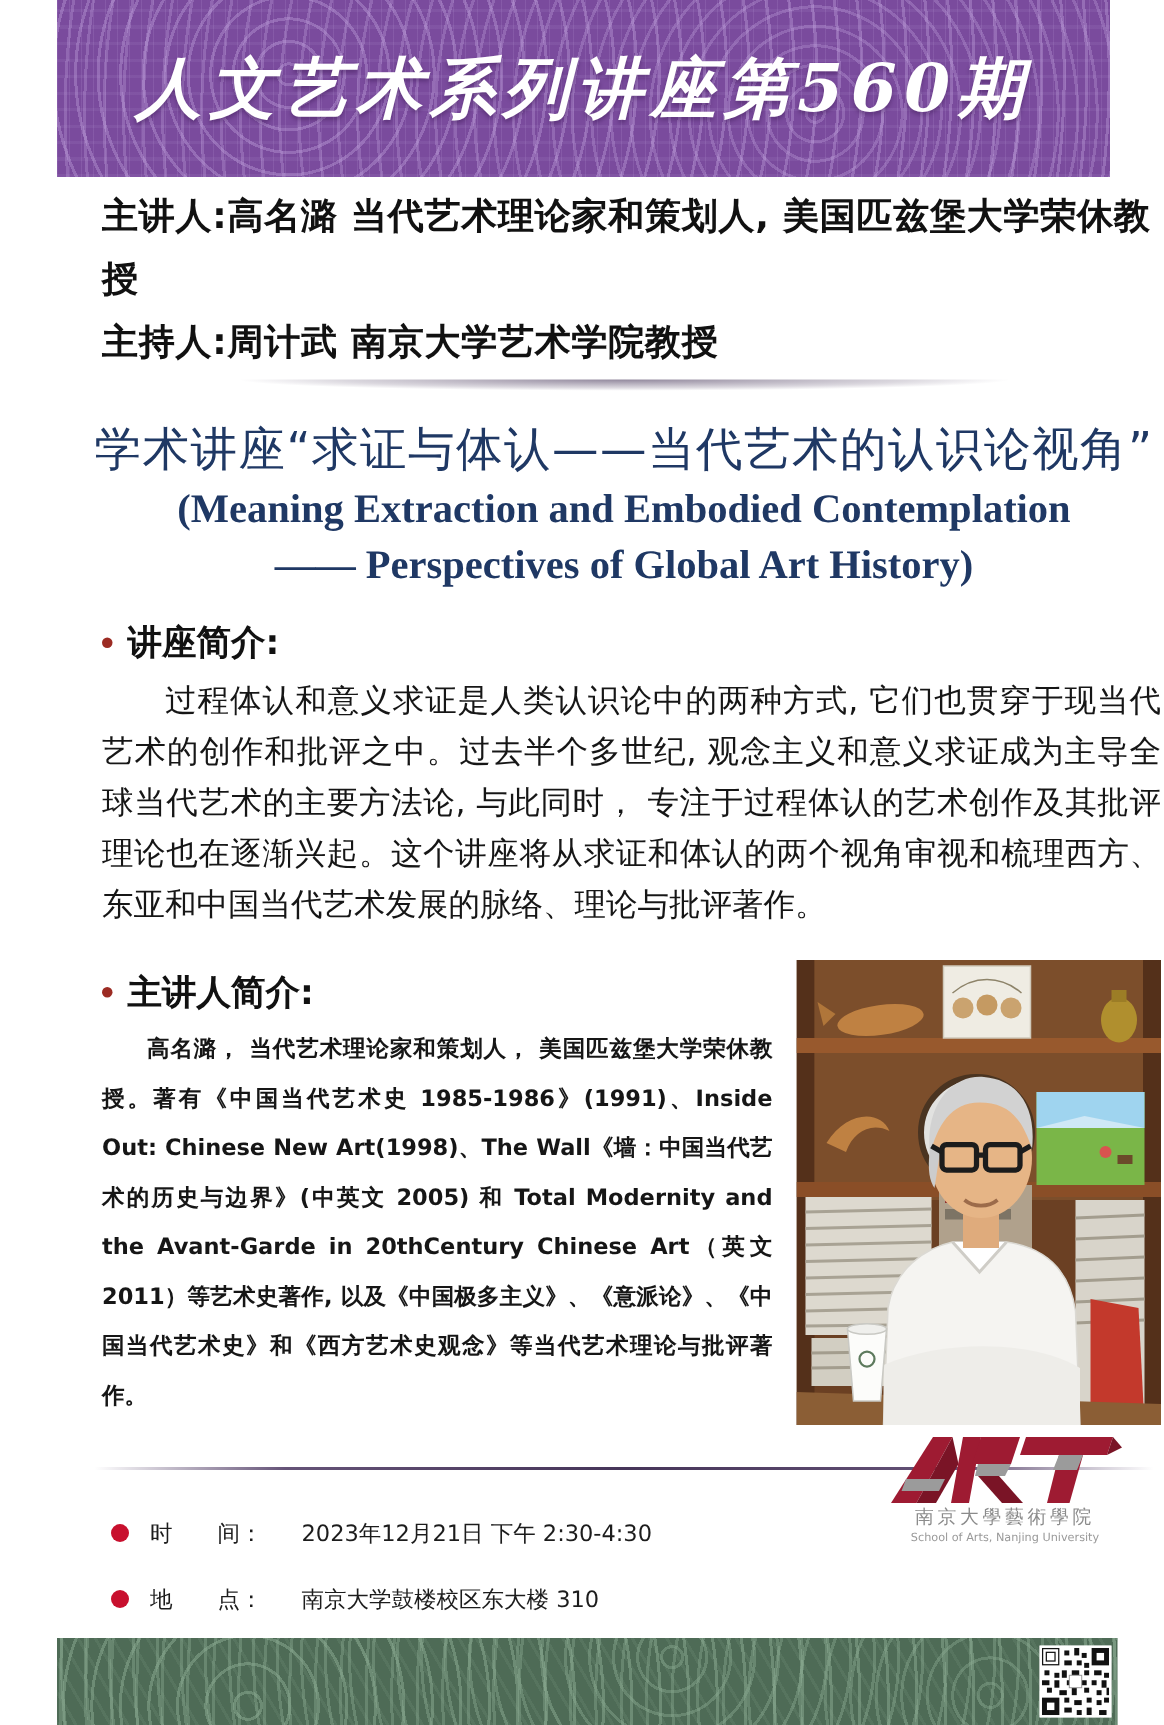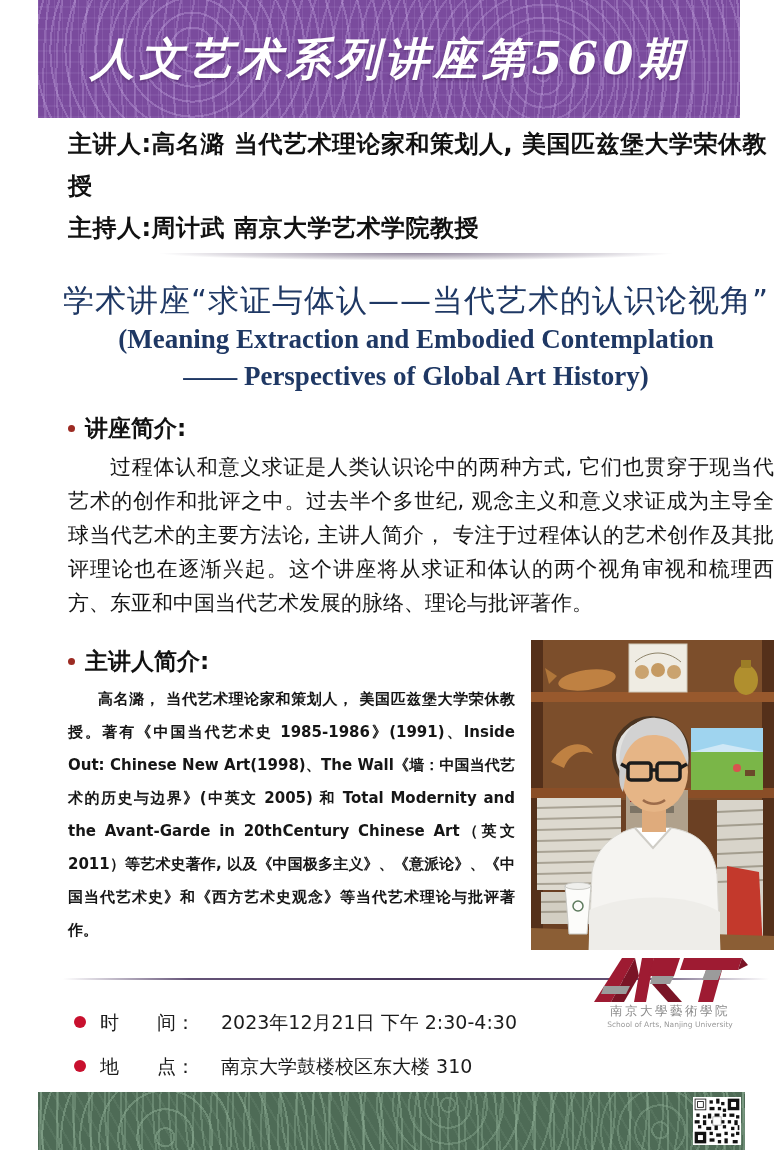--- a/index.html
+++ b/index.html
@@ -36,21 +36,21 @@
   .intro-section{margin-top:18px;}
   .bio-section{margin-top:26px;}
   .bio-photo{float:right;width:243px;height:310px;margin:-6px 0 0 16px;display:block;}
   .bio-body{font-size:15px;line-height:33px;font-weight:bold;}
   .clearfix::after{content:"";display:block;clear:both;}
 
   .line-divider{margin:28px auto 0;width:706px;height:2px;
     background:linear-gradient(90deg, rgba(74,53,96,0) 0%, rgba(74,53,96,.85) 18%, rgba(60,42,80,.95) 50%, rgba(74,53,96,.85) 82%, rgba(74,53,96,0) 100%);}
 
   .details{margin:20px 30px 0 46px;}
-  .detail-row{display:flex;align-items:center;font-size:19px;color:#1c1c1c;line-height:44px;}
+  .detail-row{display:flex;align-items:center;font-size:15px;color:#1c1c1c;line-height:44px;}
   .detail-bullet{width:12px;height:12px;border-radius:50%;background:#c8102e;margin-right:14px;flex:0 0 auto;}
   .detail-label{white-space:pre;}
   .detail-value{margin-left:26px;white-space:pre;}
 
   
   .logo{position:absolute;right:26px;top:952px;width:160px;text-align:center;}
 
   
   .footer-band{position:absolute;left:38px;bottom:0;width:707px;height:58px;
     background-color:#4e6b56;
@@ -84,21 +84,21 @@
       <div class="title-zh">学术讲座“求证与体认——当代艺术的认识论视角”</div>
       <div class="title-en">(Meaning Extraction and Embodied Contemplation</div>
       <div class="title-en">—— Perspectives of Global Art History)</div>
     </div>
 
     <div class="section intro-section">
       <div class="section-heading">
         <span class="dot-bullet"></span>
         <span>讲座简介:</span>
       </div>
-      <div class="para">过程体认和意义求证是人类认识论中的两种方式, 它们也贯穿于现当代艺术的创作和批评之中。过去半个多世纪, 观念主义和意义求证成为主导全球当代艺术的主要方法论, 主讲人简介， 专注于过程体认的艺术创作及其批评理论也在逐渐兴起。这个讲座将从求证和体认的两个视角审视和梳理西方、东亚和中国当代艺术发展的脉络、理论与批评著作。</div>
+      <div class="para">过程体认和意义求证是人类认识论中的两种方式, 它们也贯穿于现当代艺术的创作和批评之中。过去半个多世纪, 观念主义和意义求证成为主导全球当代艺术的主要方法论, 与此同时， 专注于过程体认的艺术创作及其批评理论也在逐渐兴起。这个讲座将从求证和体认的两个视角审视和梳理西方、东亚和中国当代艺术发展的脉络、理论与批评著作。</div>
     </div>
 
     <div class="section bio-section clearfix">
       <svg class="bio-photo" viewBox="0 0 243 310" aria-hidden="true">
 
         <rect width="243" height="310" fill="#6b4023"></rect>
         <rect x="0" y="0" width="12" height="310" fill="#54301a"></rect>
         <rect x="231" y="0" width="12" height="310" fill="#54301a"></rect>
         <rect x="12" y="0" width="219" height="160" fill="#7c4e2b"></rect>
         <rect x="0" y="52" width="243" height="10" fill="#98592d"></rect>

